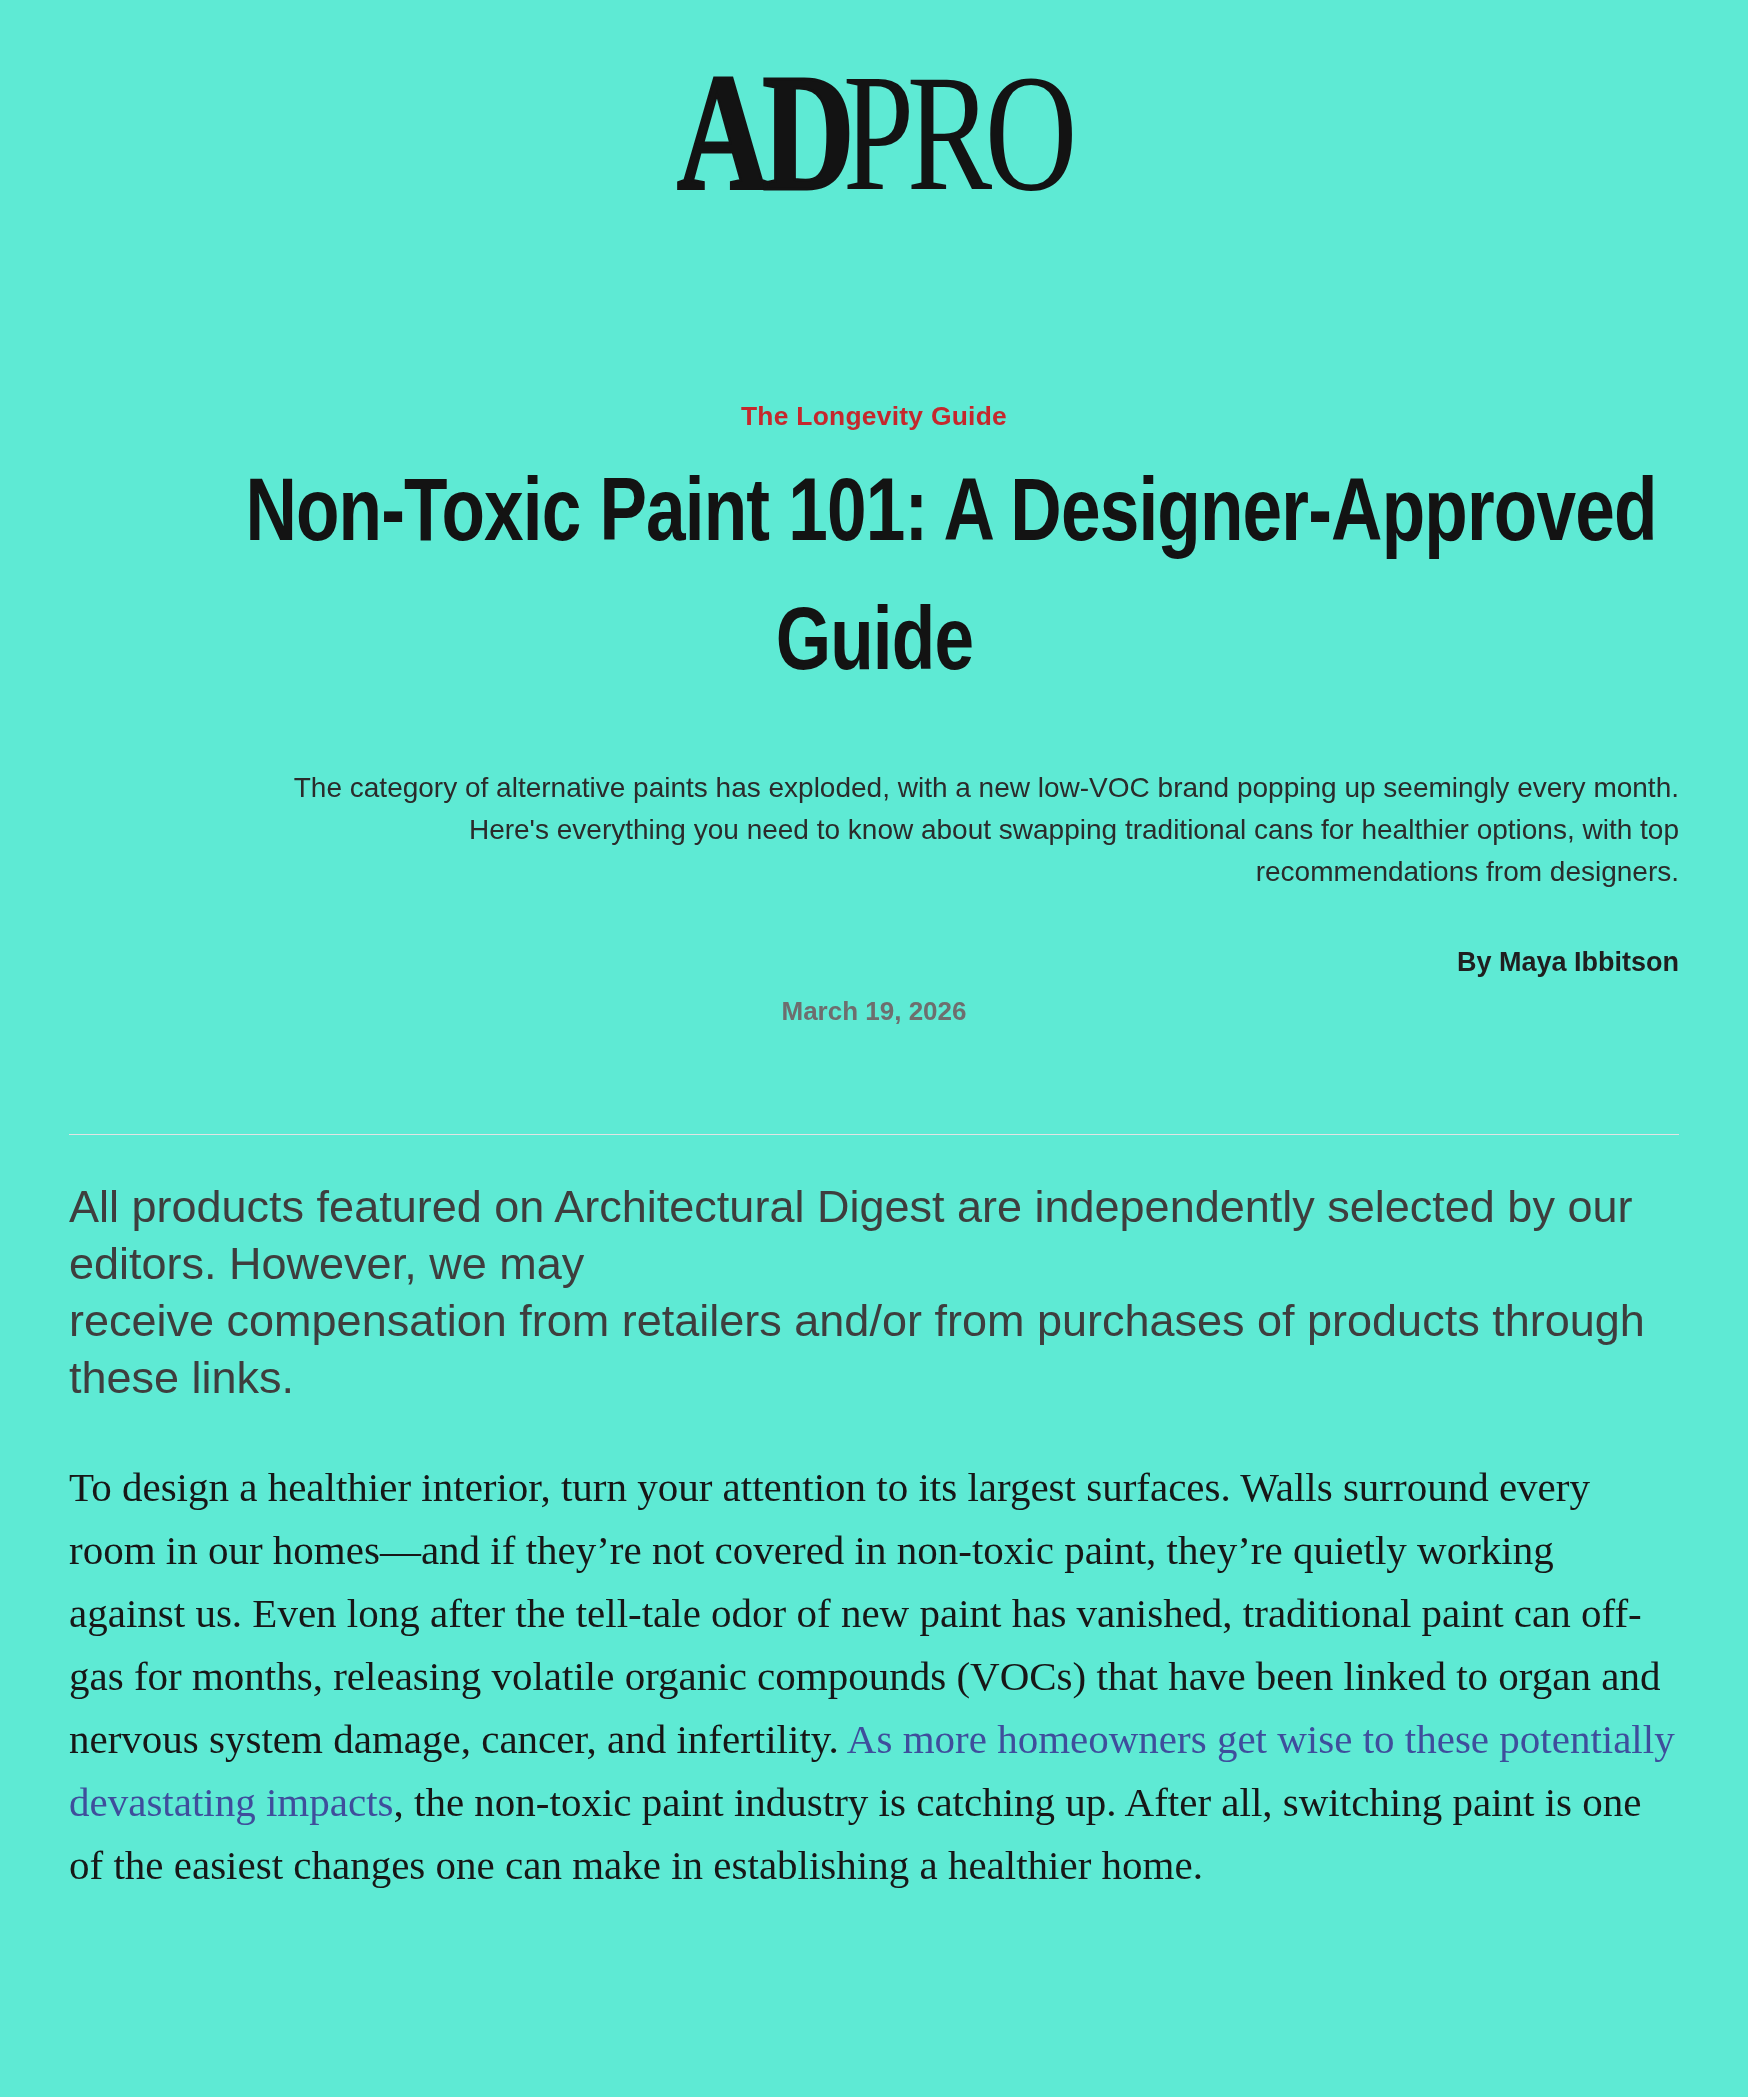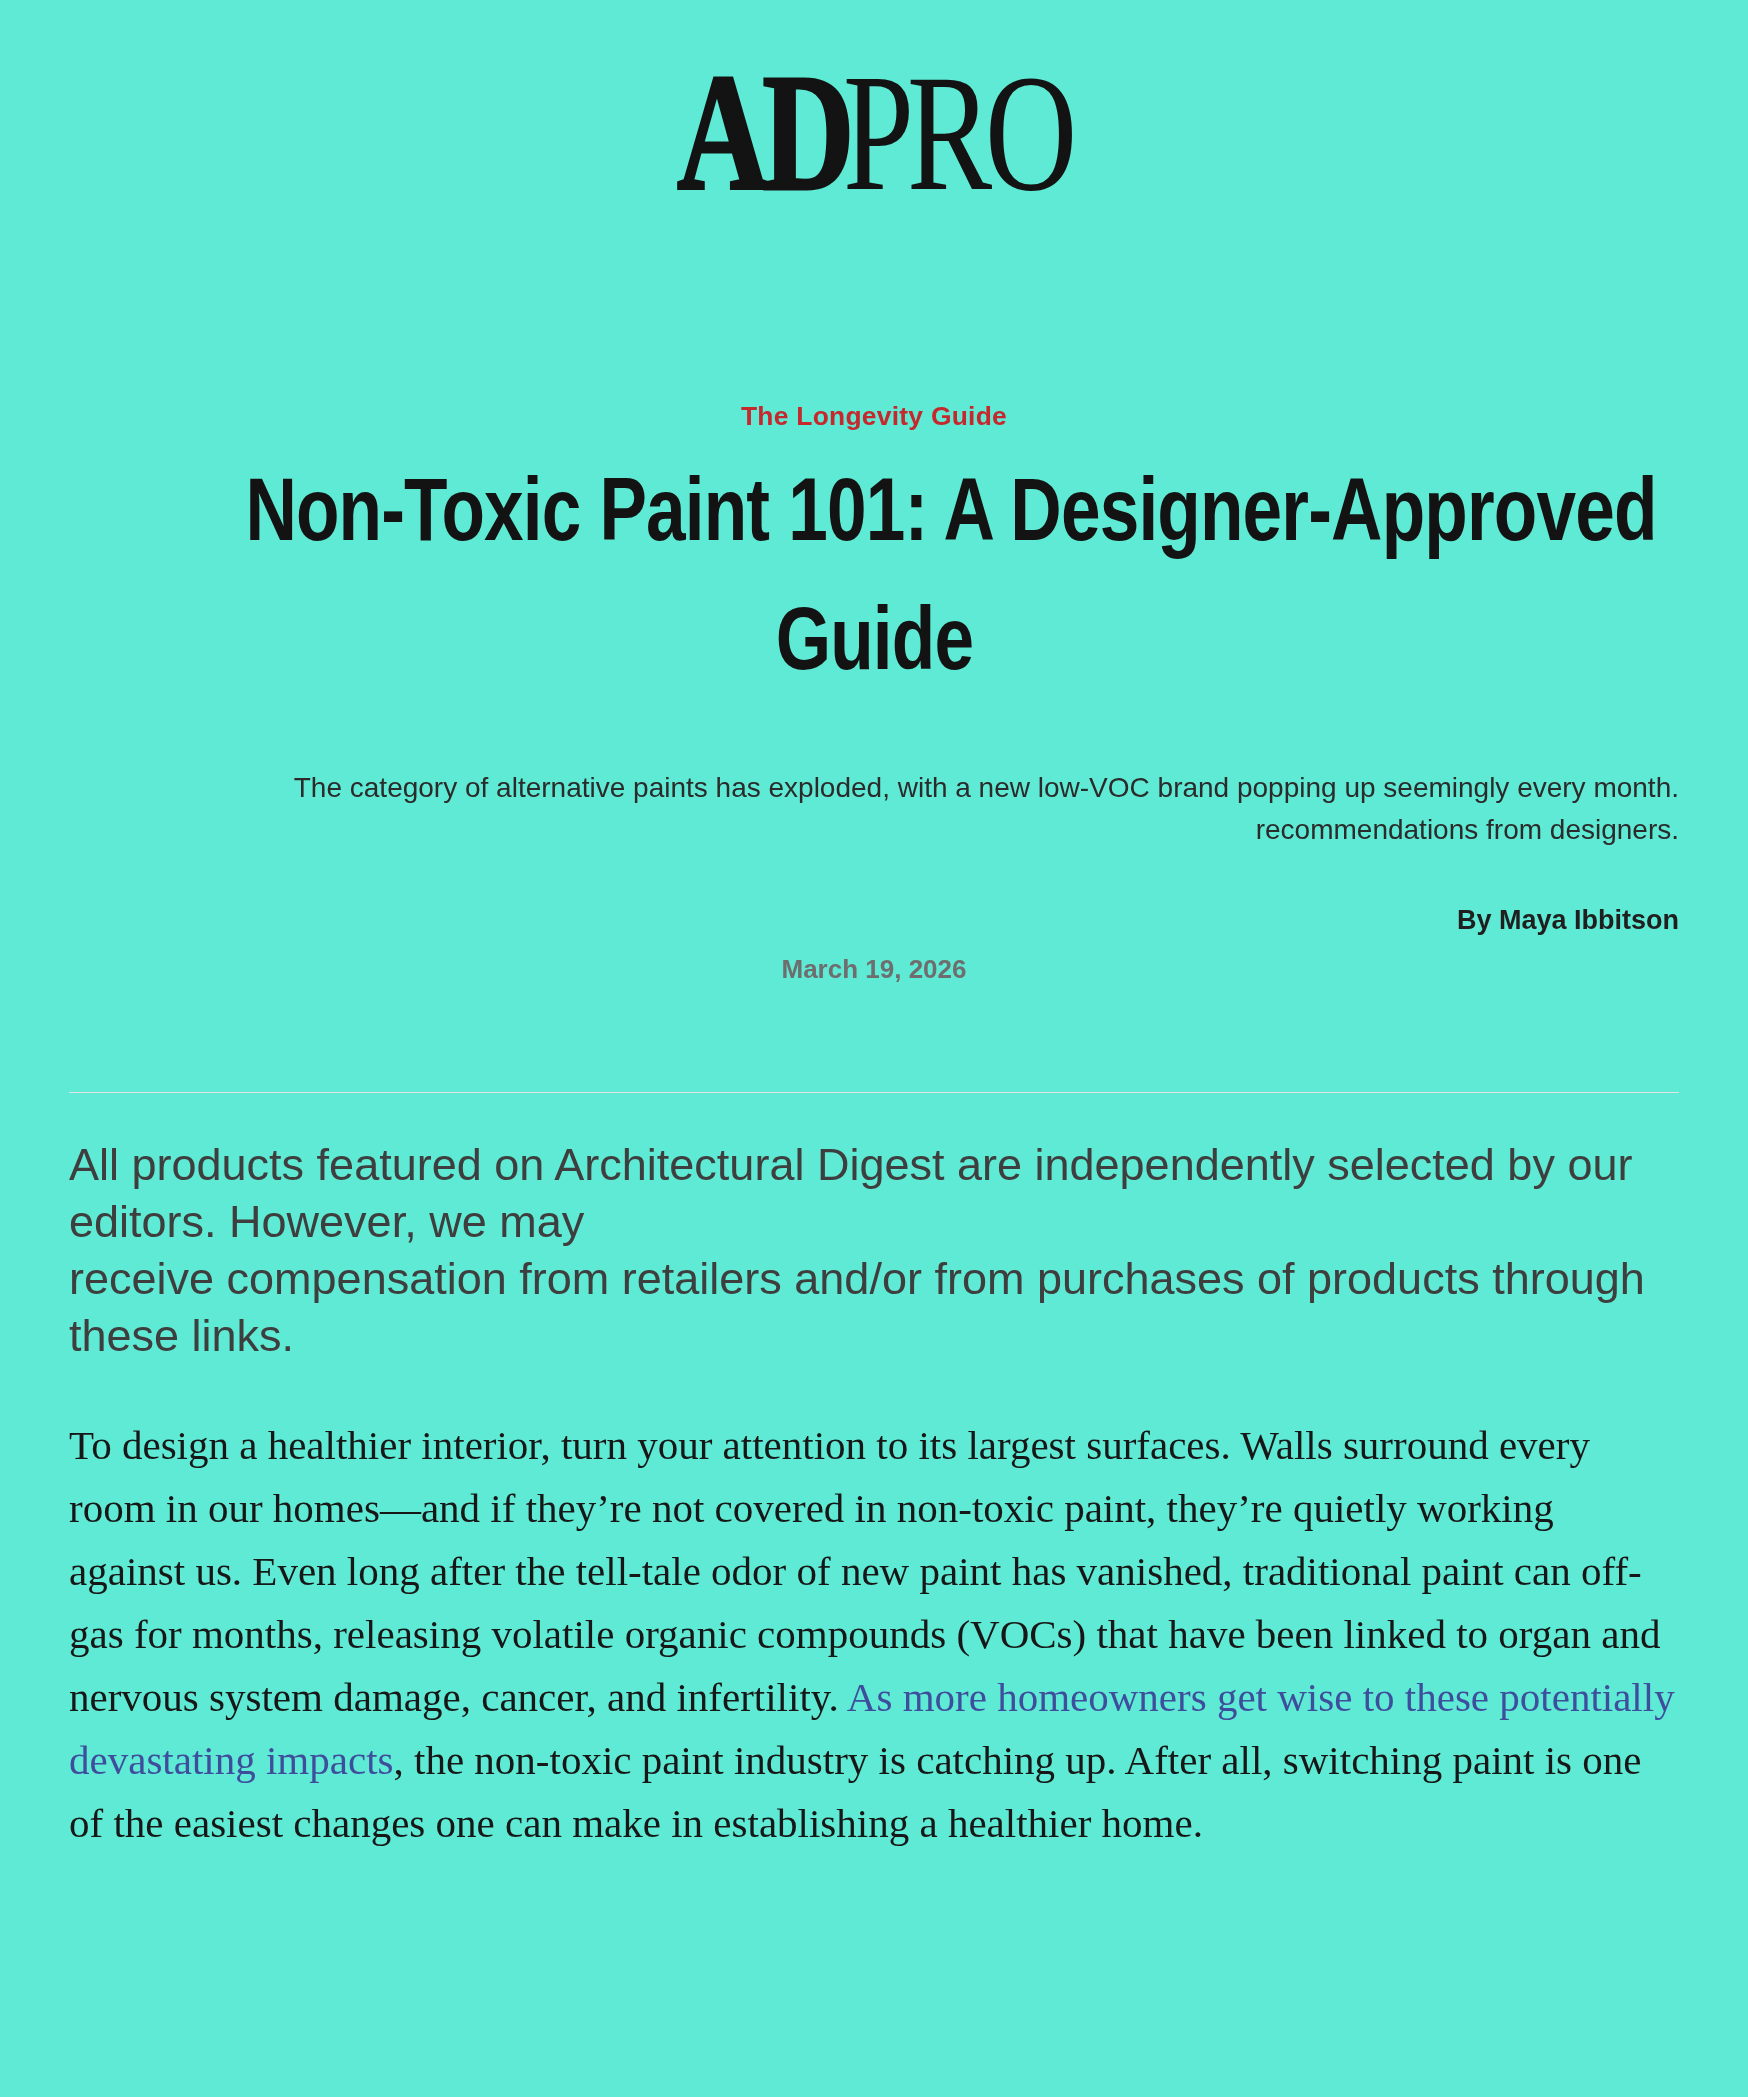--- a/index.html
+++ b/index.html
@@ -145,20 +145,21 @@
 
     <div class="eyebrow">The Longevity Guide</div>
 
     <h1 class="headline" style="margin:26px 0 0 0;">
       <span class="line"><span>Non-Toxic Paint 101: A Designer-Approved</span></span>
       <span class="line"><span>Guide</span></span>
     </h1>
 
     <div class="dek">
       <div>The category of alternative paints has exploded, with a new low-VOC brand popping up seemingly every month.</div>
+      <div>Here's everything you need to know about swapping traditional cans for healthier options, with top</div>
       <div>recommendations from designers.</div>
     </div>
 
     <div class="byline">By Maya Ibbitson</div>
 
     <div class="pubdate">March 19, 2026</div>
 
     <div class="divider"></div>
 
     <div class="disclaimer">

